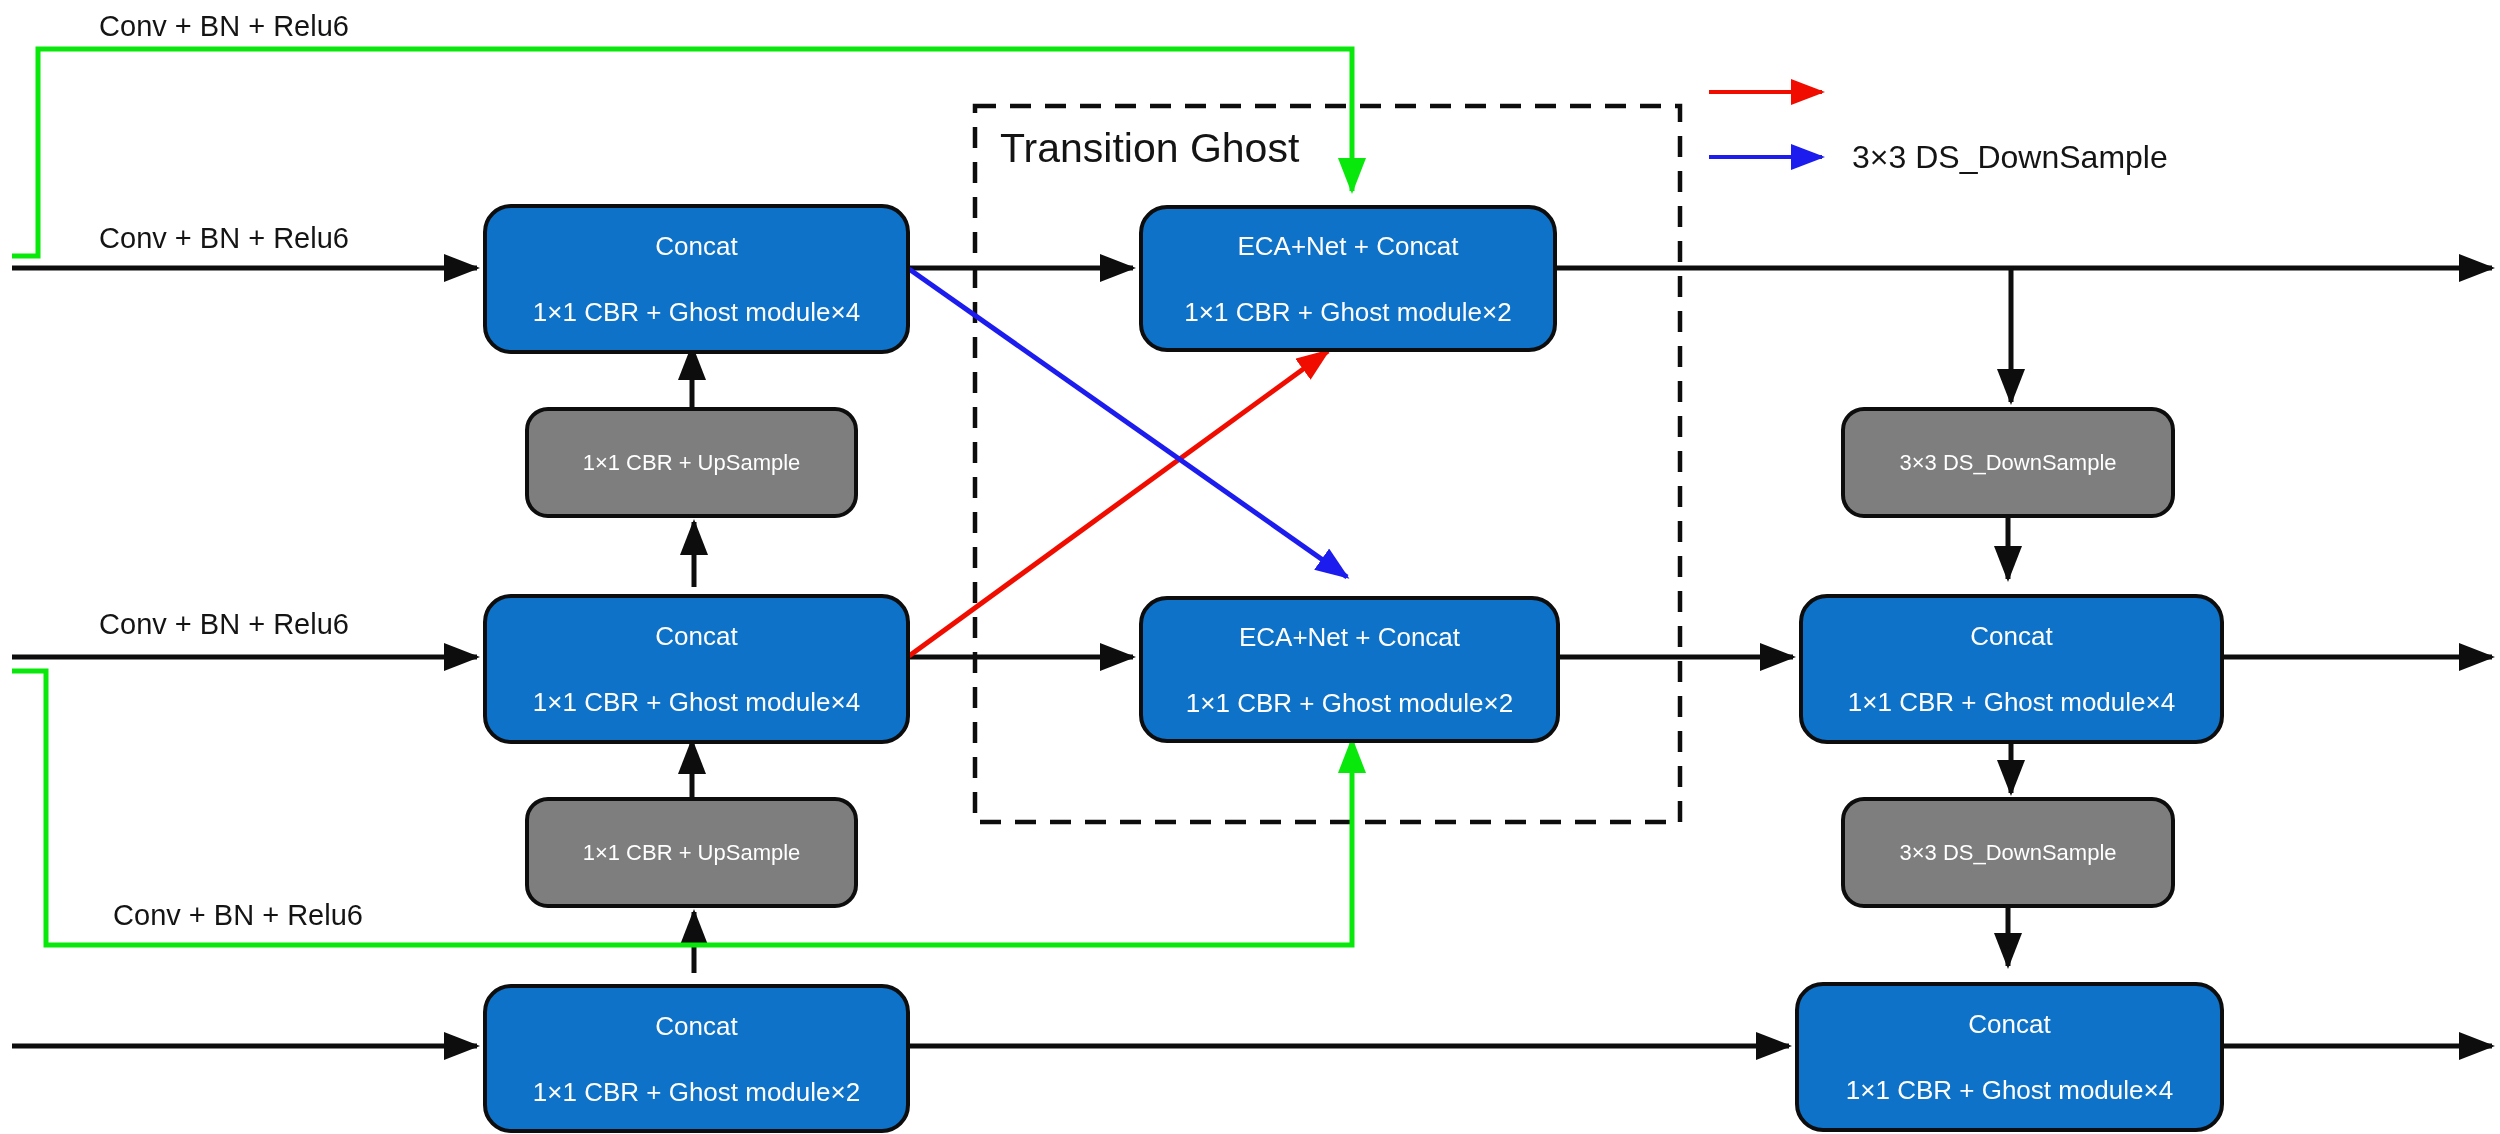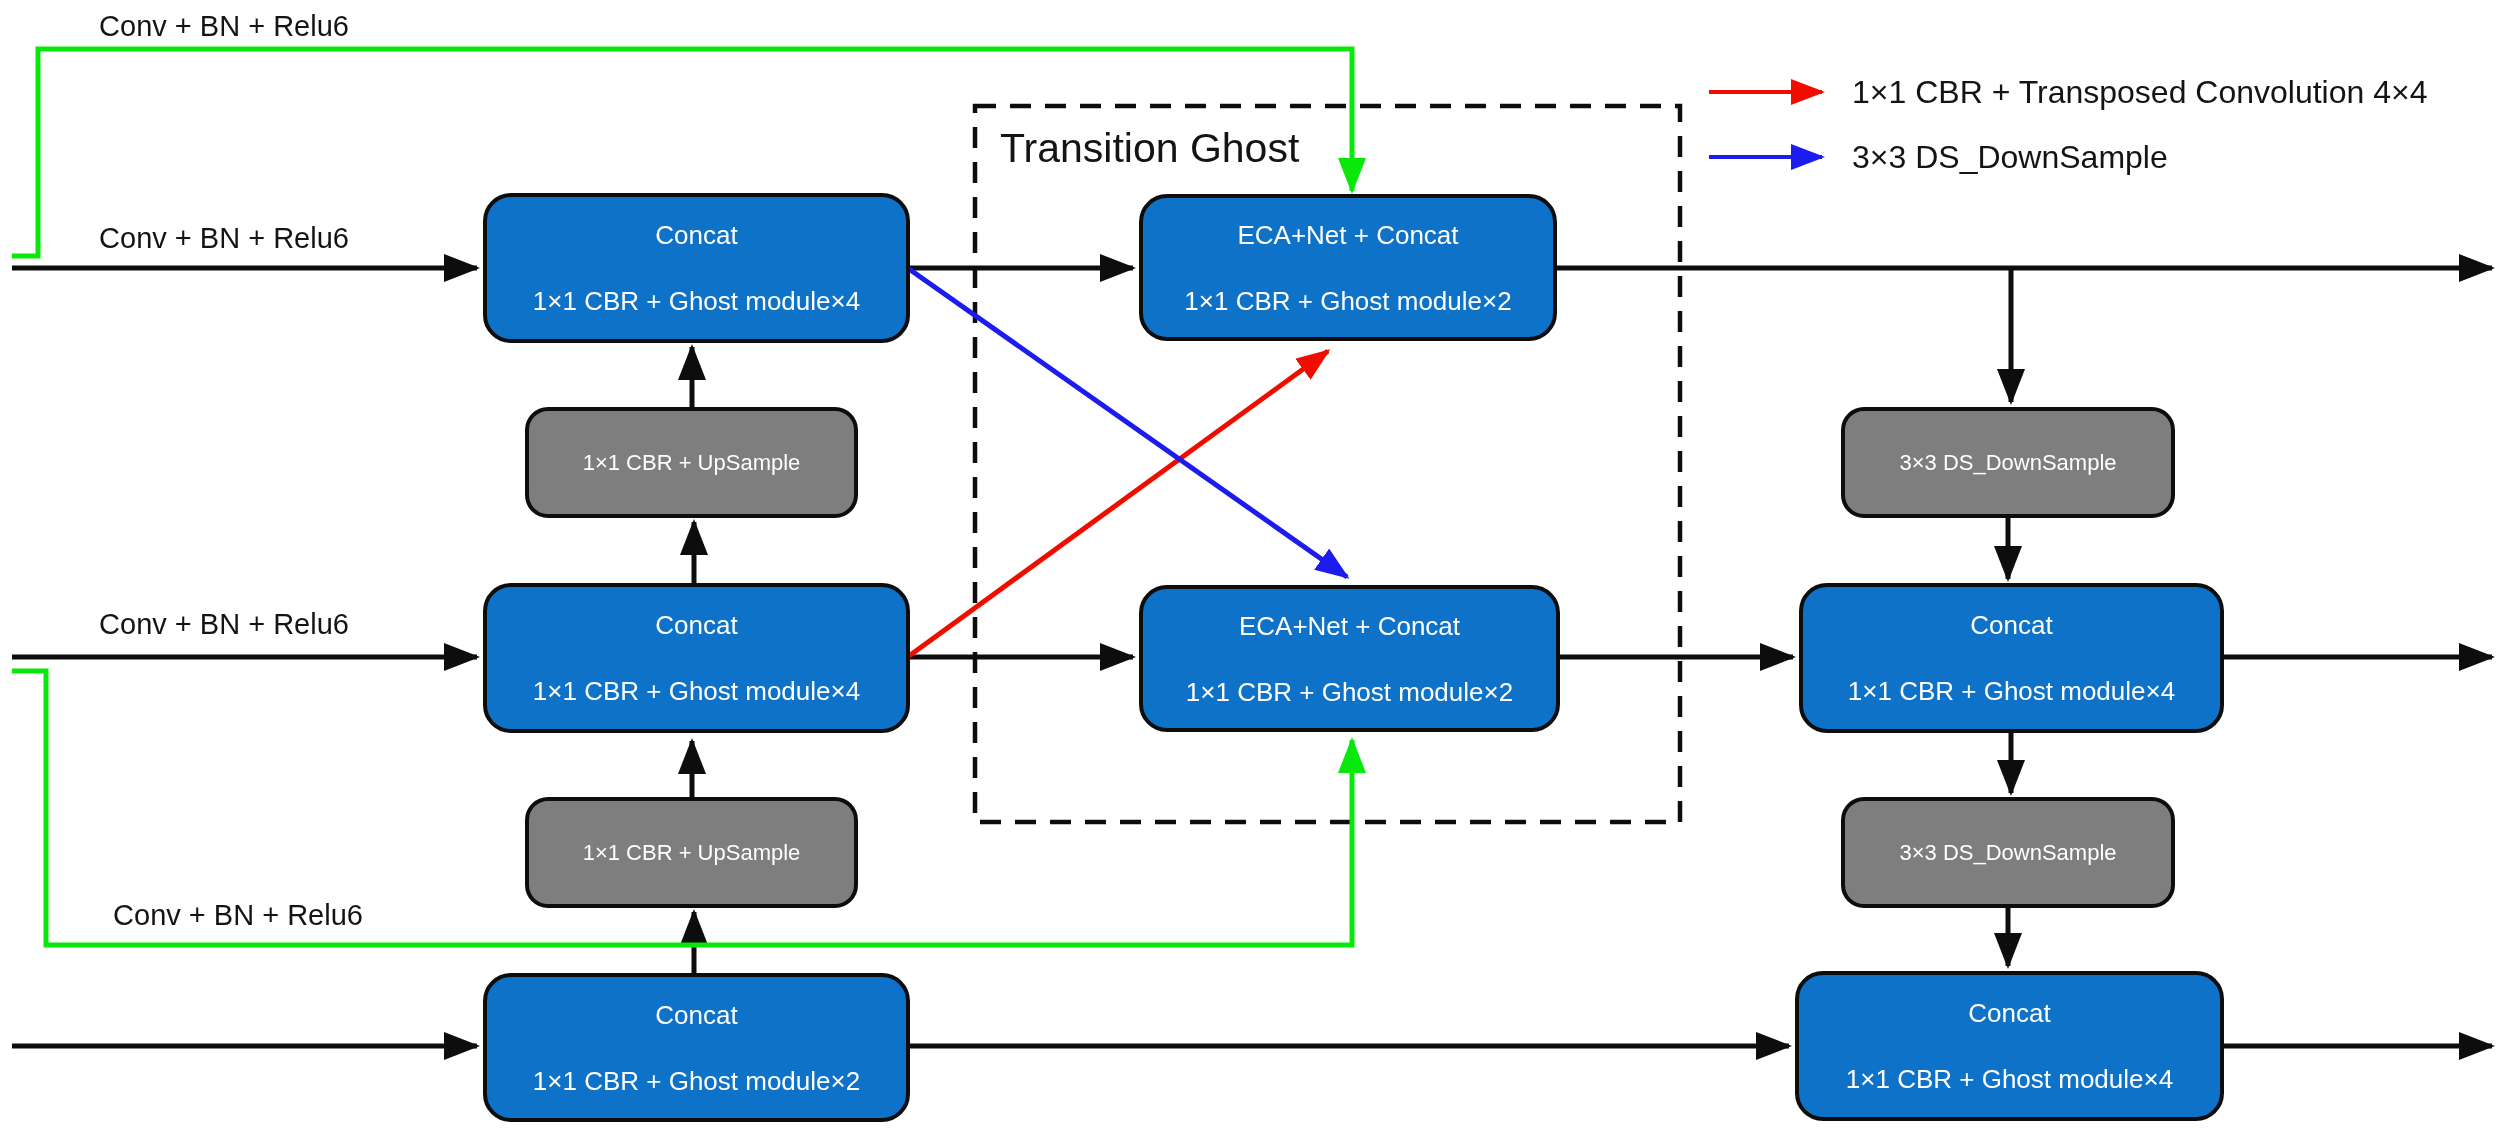--- a/index.html
+++ b/index.html
@@ -14,21 +14,21 @@
   .red-line{stroke:var(--red);stroke-width:5;fill:none;}
   .blu-line{stroke:var(--arrow-blue);stroke-width:5;fill:none;}
   .legend-line{stroke-width:4;}
   .dashed-rect{stroke:var(--line);stroke-width:4.5;fill:none;stroke-dasharray:21 14;}
 
   .box{
     position:absolute;box-sizing:border-box;border:4px solid #0d0d0d;
     display:flex;flex-direction:column;align-items:center;justify-content:center;
     text-align:center;color:var(--box-text);
   }
-  .blue-box{background:var(--blue-box);border-radius:28px;gap:36px;font-size:26px;}
+  .blue-box{background:var(--blue-box);border-radius:28px;gap:36px;font-size:26px;margin-top:11px;}
   .gray-box{background:var(--gray-box);border-radius:23px;font-size:22px;}
   .box span{display:block;line-height:30px;white-space:nowrap;}
 
   .flow-label{
     position:absolute;color:var(--label-text);font-size:29px;line-height:32px;
     white-space:nowrap;text-align:center;transform:translateX(-50%);
   }
   .transition-title{
     position:absolute;color:var(--label-text);font-size:41px;line-height:44px;
     white-space:nowrap;
@@ -145,16 +145,15 @@
     <span>1×1 CBR + Ghost module×4</span>
   </div>
 
   <div class="flow-label" style="left:224px;top:10px;">Conv + BN + Relu6</div>
   <div class="flow-label" style="left:224px;top:222px;">Conv + BN + Relu6</div>
   <div class="flow-label" style="left:224px;top:608px;">Conv + BN + Relu6</div>
   <div class="flow-label" style="left:238px;top:899px;">Conv + BN + Relu6</div>
 
   <div class="transition-title" style="left:1000px;top:126px;">Transition Ghost</div>
 
-  <div class="legend-label" style="left:1852px;top:92px;">1×1 CBR + Transposed Convolution 4×4</div>
   <div class="legend-label" style="left:1852px;top:157px;">3×3 DS_DownSample</div>
 
 </div>
 
 </body></html>

